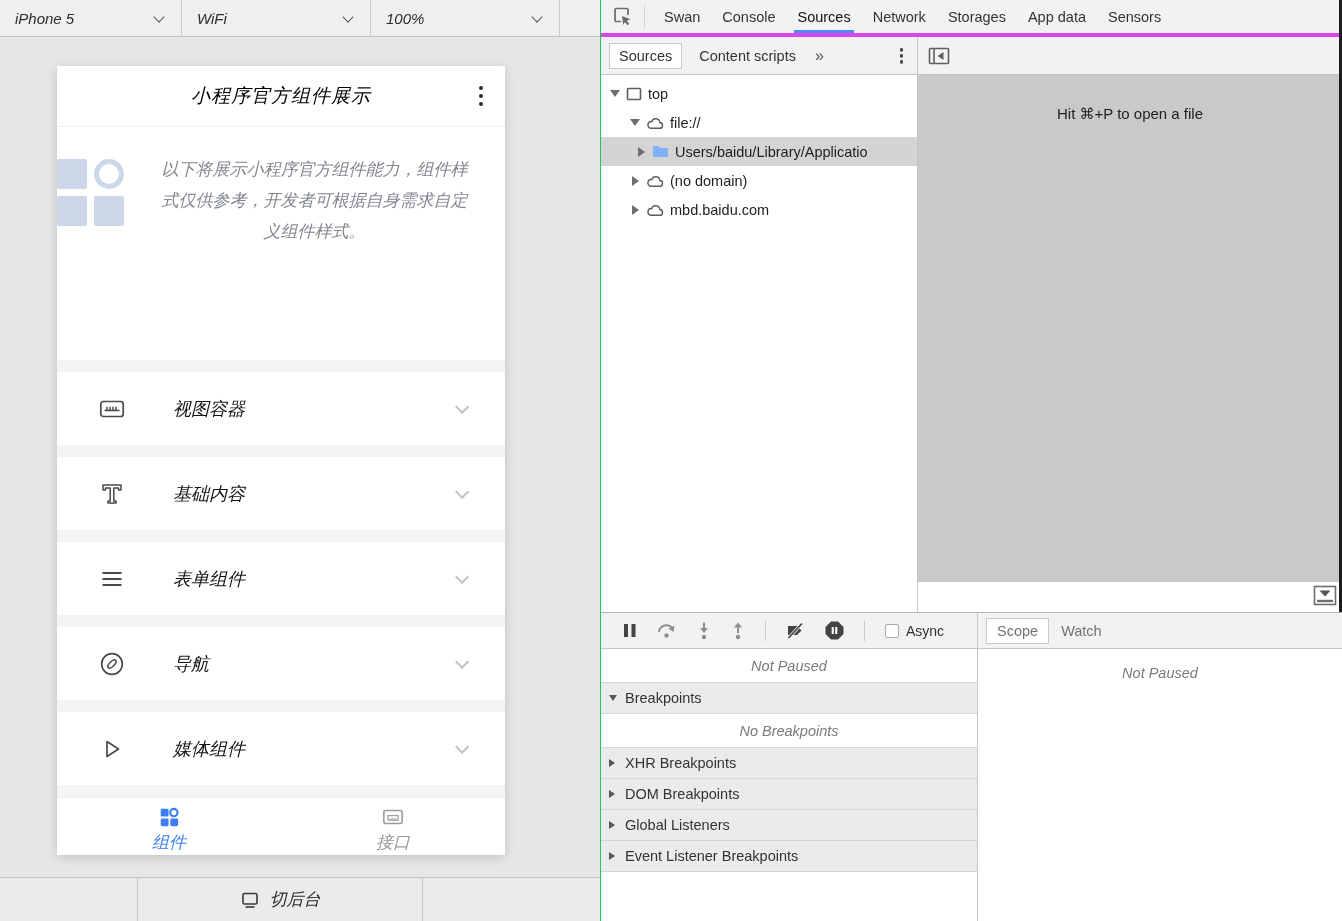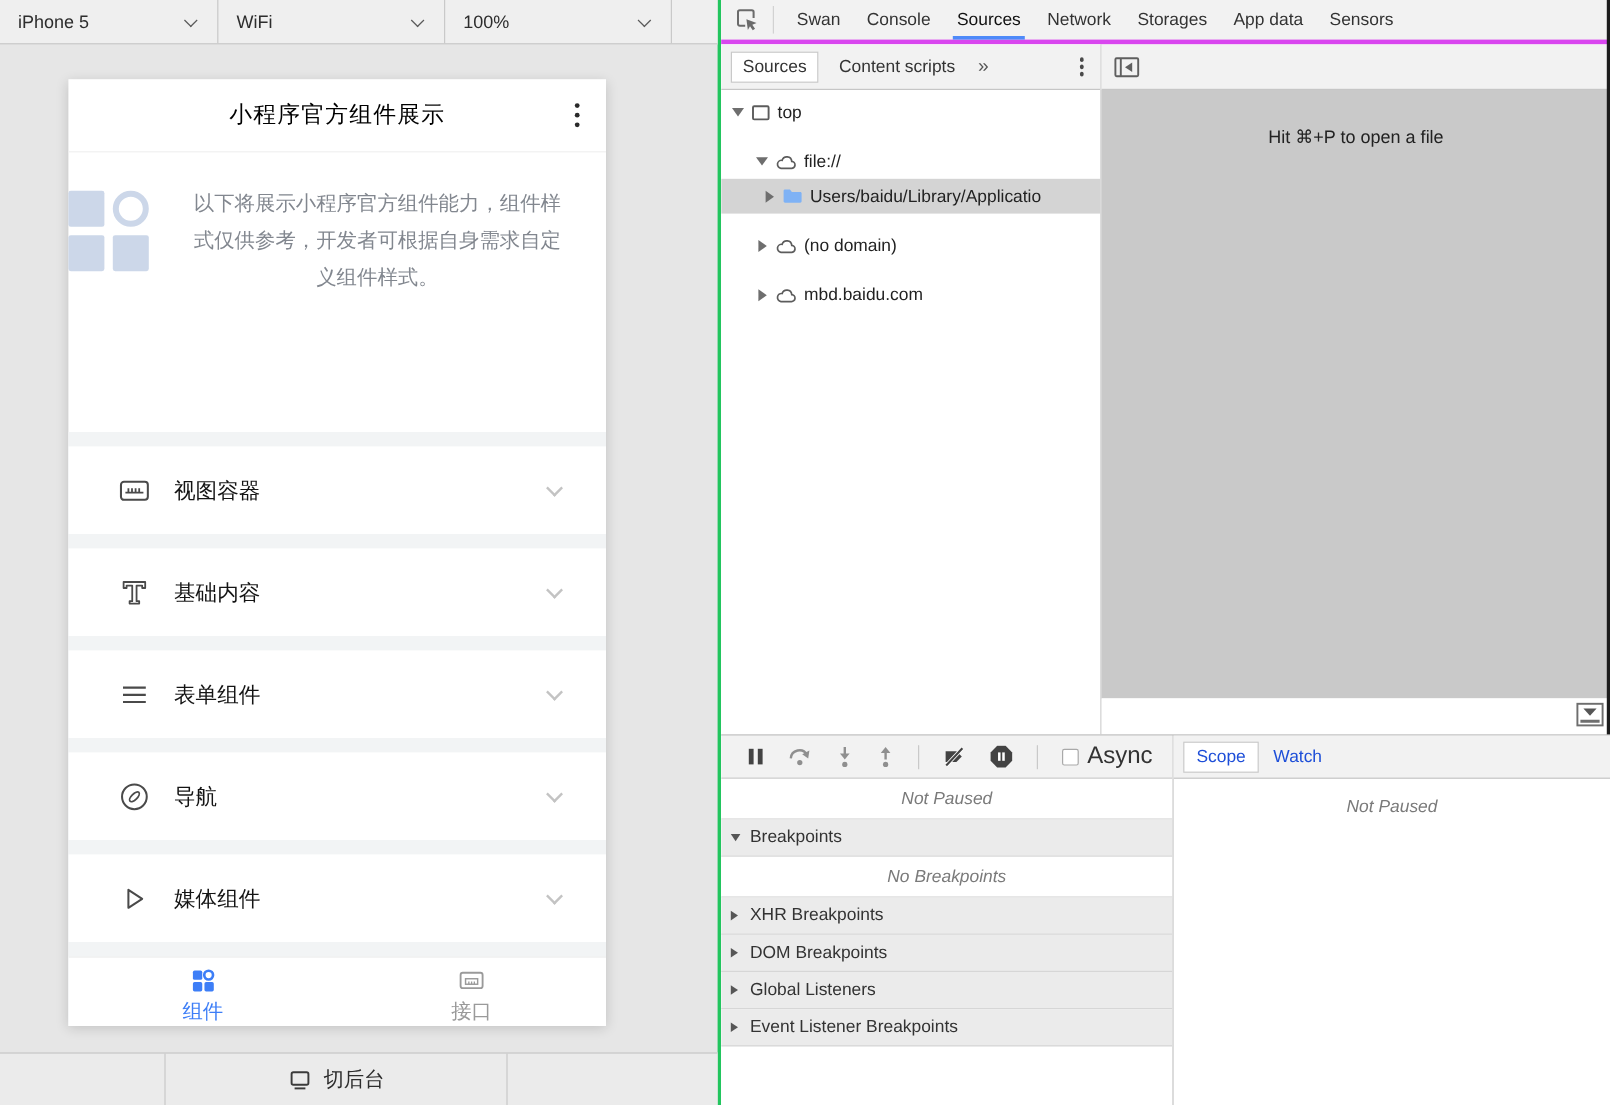--- a/index.html
+++ b/index.html
@@ -1,21 +1,21 @@
 <!DOCTYPE html>
 <html><head>
 <meta charset="utf-8">
 <style>
   * { margin:0; padding:0; box-sizing:border-box; }
   html,body { width:1342px; height:921px; }
   body { font-family:"Liberation Sans", sans-serif; color:#333; background:#fff; overflow:hidden; }
   #app { position:relative; width:1342px; height:921px; background:#fff; }
 
   
-  .left-pane { position:absolute; left:0; top:0; width:601px; height:921px; background:#e6e6e6; border-right:3px solid #22c55e; }
+  .left-pane { position:absolute; left:0; top:0; width:601px; height:921px; background:#e6e6e6; border-right:1px solid #22c55e;font-style:italic; }
   .sim-toolbar { position:absolute; left:0; top:0; width:100%; height:37px; background:#efefef; border-bottom:1px solid #c6c6c6; display:flex; }
   .sim-dd { position:relative; height:100%; display:flex; align-items:center; padding-left:15px; font-size:15px; color:#2d2d2d; border-right:1px solid #c9c9c9; cursor:default; }
   .sim-dd .chev { position:absolute; right:18px; top:13px; }
   .dd-device { width:182px; } .dd-network { width:189px; } .dd-zoom { width:189px; }
   .chev { width:8px; height:8px; border-right:1.5px solid #5a5a5a; border-bottom:1.5px solid #5a5a5a; transform:rotate(45deg); display:inline-block; }
 
   .sim-stage { position:absolute; left:0; top:37px; width:100%; height:840px; }
   .phone { position:absolute; left:57px; top:29px; width:448px; height:789px; background:#ffffff; box-shadow:0 2px 10px rgba(0,0,0,.16); display:flex; flex-direction:column; }
 
   .phone-header { height:61px; flex:none; position:relative; display:flex; align-items:center; justify-content:center; border-bottom:1px solid #f0f0f0; }
@@ -25,21 +25,21 @@
 
   .phone-hero { height:233px; flex:none; display:flex; flex-direction:row; align-items:flex-start; }
   .logo-grid { margin-top:32px; display:grid; grid-template-columns:30px 30px; grid-template-rows:30px 30px; gap:7px; }
   .logo-grid .sq { background:#ccd7e9; border-radius:2px; }
   .logo-grid .ci { border:5px solid #ccd7e9; border-radius:50%; }
   .phone-desc { margin-top:27px; padding:0 34px; font-size:17px; line-height:31px; color:#82878f; text-align:center; }
 
   .phone-list { flex:1; background:#f2f4f5; padding-top:12px; display:flex; flex-direction:column; overflow:hidden; }
   .comp-row { height:73px; flex:none; background:#fff; margin-bottom:12px; display:flex; align-items:center; padding:0 30px 0 42px; position:relative; cursor:pointer; }
   .comp-row .cicon { width:26px; height:26px; flex:none; }
-  .comp-row .clabel { margin-left:20px; font-size:18px; color:#141414; }
+  .comp-row .clabel { margin-left:48px; font-size:18px; color:#141414; }
   .comp-row .chev { position:absolute; right:40px; border-color:#c3c3c3; width:10px; height:10px; border-width:2px; transform:rotate(45deg) translateY(-3px); }
 
   .phone-tabbar { height:65px; flex:none; background:#fff; border-top:1px solid #ebebeb; display:flex; margin-top:auto; }
   .ptab { flex:1; display:flex; flex-direction:column; align-items:center; justify-content:center; gap:3px; cursor:pointer; }
   .ptab .plabel { font-size:17px; color:#9a9a9a; }
   .ptab.active .plabel { color:#3d7ef7; }
 
   .sim-bottombar { position:absolute; left:0; bottom:0; width:100%; height:44px; background:#ebebeb; border-top:1px solid #c6c6c6; display:flex; }
   .bb-cell { height:100%; }
   .bb-spacer-l { width:138px; border-right:1px solid #c9c9c9; }
@@ -64,47 +64,47 @@
   .nav-more { position:absolute; right:14px; top:50%; transform:translateY(-50%); cursor:pointer; }
   .nav-more i { width:3.5px; height:3.5px; border-radius:50%; background:#4a4a4a; display:block; margin:2.5px 0; }
 
   .tree { padding-top:4px; }
   .tree-row { height:29px; display:flex; align-items:center; font-size:14.5px; color:#222; white-space:nowrap; cursor:pointer; }
   .tree-row.selected { background:#d4d4d4; }
   .t-arrow { width:12px; flex:none; display:flex; justify-content:center; }
   .tri-d { width:0; height:0; border-left:5px solid transparent; border-right:5px solid transparent; border-top:7px solid #6e6e6e; }
   .tri-r { width:0; height:0; border-top:5px solid transparent; border-bottom:5px solid transparent; border-left:7px solid #6e6e6e; }
   .t-icon { margin:0 6px 0 5px; flex:none; display:flex; }
-  .ind-0 { padding-left:8px;align-items:center; } .ind-1 { padding-left:28px;margin-top:12px; } .ind-2 { padding-left:34px; }
+  .ind-0 { padding-left:8px;align-items:center; } .ind-1 { padding-left:28px; } .ind-2 { padding-left:34px; }
 
   .dt-editor { position:absolute; left:317px; top:0; width:424px; height:100%; display:flex; flex-direction:column; }
   .ed-header { height:38px; flex:none; background:#f2f2f2; border-bottom:1px solid #c6c6c6; display:flex; align-items:center; padding-left:10px; }
   .ed-body { flex:1; background:#c9c9c9; display:flex; justify-content:center; padding-top:30px; }
   .ed-hint { font-size:15px; color:#222; }
   .ed-strip { height:30px; flex:none; background:#fff; position:relative; }
   .drawer-btn { position:absolute; right:5px; top:3px; cursor:pointer; }
 
   .dt-debugger { position:absolute; left:0; top:612px; width:100%; height:309px; border-top:1px solid #b5b5b5; background:#fff; }
   .dbg-left { position:absolute; left:0; top:0; width:377px; height:100%; border-right:1px solid #c6c6c6; overflow:hidden; }
   .dbg-toolbar { height:36px; background:#f2f2f2; border-bottom:1px solid #c6c6c6; display:flex; align-items:center; padding-left:22px; gap:20px; }
   .dbg-sep { width:1px; height:20px; background:#c9c9c9; }
   .dbg-ico { display:flex; align-items:center; justify-content:center; cursor:pointer; }
   .async-wrap { display:flex; align-items:center; gap:7px; }
   .async-box { width:14px; height:14px; background:#fff; border:1px solid #a9a9a9; border-radius:2px; cursor:pointer; }
-  .async-label { font-size:20px; color:#333; }
+  .async-label { font-size:14px; color:#333; }
 
   .dbg-sec-h { height:31px; background:#ebebeb; border-bottom:1px solid #d6d6d6; display:flex; align-items:center; padding-left:8px; font-size:14.5px; color:#333; cursor:pointer; }
   .dbg-sec-h .s-arrow { width:16px; display:flex; justify-content:flex-start; }
   .s-tri-d { width:0;height:0;border-left:4.5px solid transparent;border-right:4.5px solid transparent;border-top:6px solid #565656; }
   .s-tri-r { width:0;height:0;border-top:4.5px solid transparent;border-bottom:4.5px solid transparent;border-left:6px solid #565656; }
   .dbg-msg { height:34px; background:#fff; border-bottom:1px solid #d6d6d6; display:flex; align-items:center; justify-content:center; font-size:14.5px; font-style:italic; color:#7a7a7a; }
 
   .dbg-right { position:absolute; left:377px; top:0; right:0; height:100%; }
   .scope-tabs { height:36px; background:#f2f2f2; border-bottom:1px solid #c6c6c6; display:flex; align-items:center; }
-  .scope-tab { margin-left:8px; height:26px; display:flex; align-items:center; padding:0 10px; font-size:14.5px; color:#1d4ed8; cursor:pointer; }
+  .scope-tab { margin-left:8px; height:26px; display:flex; align-items:center; padding:0 10px; font-size:14.5px; color:#737373; cursor:pointer; }
   .scope-tab.active { background:#fff; border:1px solid #c9c9c9; margin-left:8px; }
   .scope-tab + .scope-tab { margin-left:2px; }
   .scope-body { display:flex; justify-content:center; padding-top:16px; font-size:14.5px; font-style:italic; color:#7a7a7a; }
 
   .win-edge { position:absolute; right:0; top:0; width:3px; height:612px; background:#1c1c1c; }
 </style>
 </head>
 <body>
 
 <div id="app">

